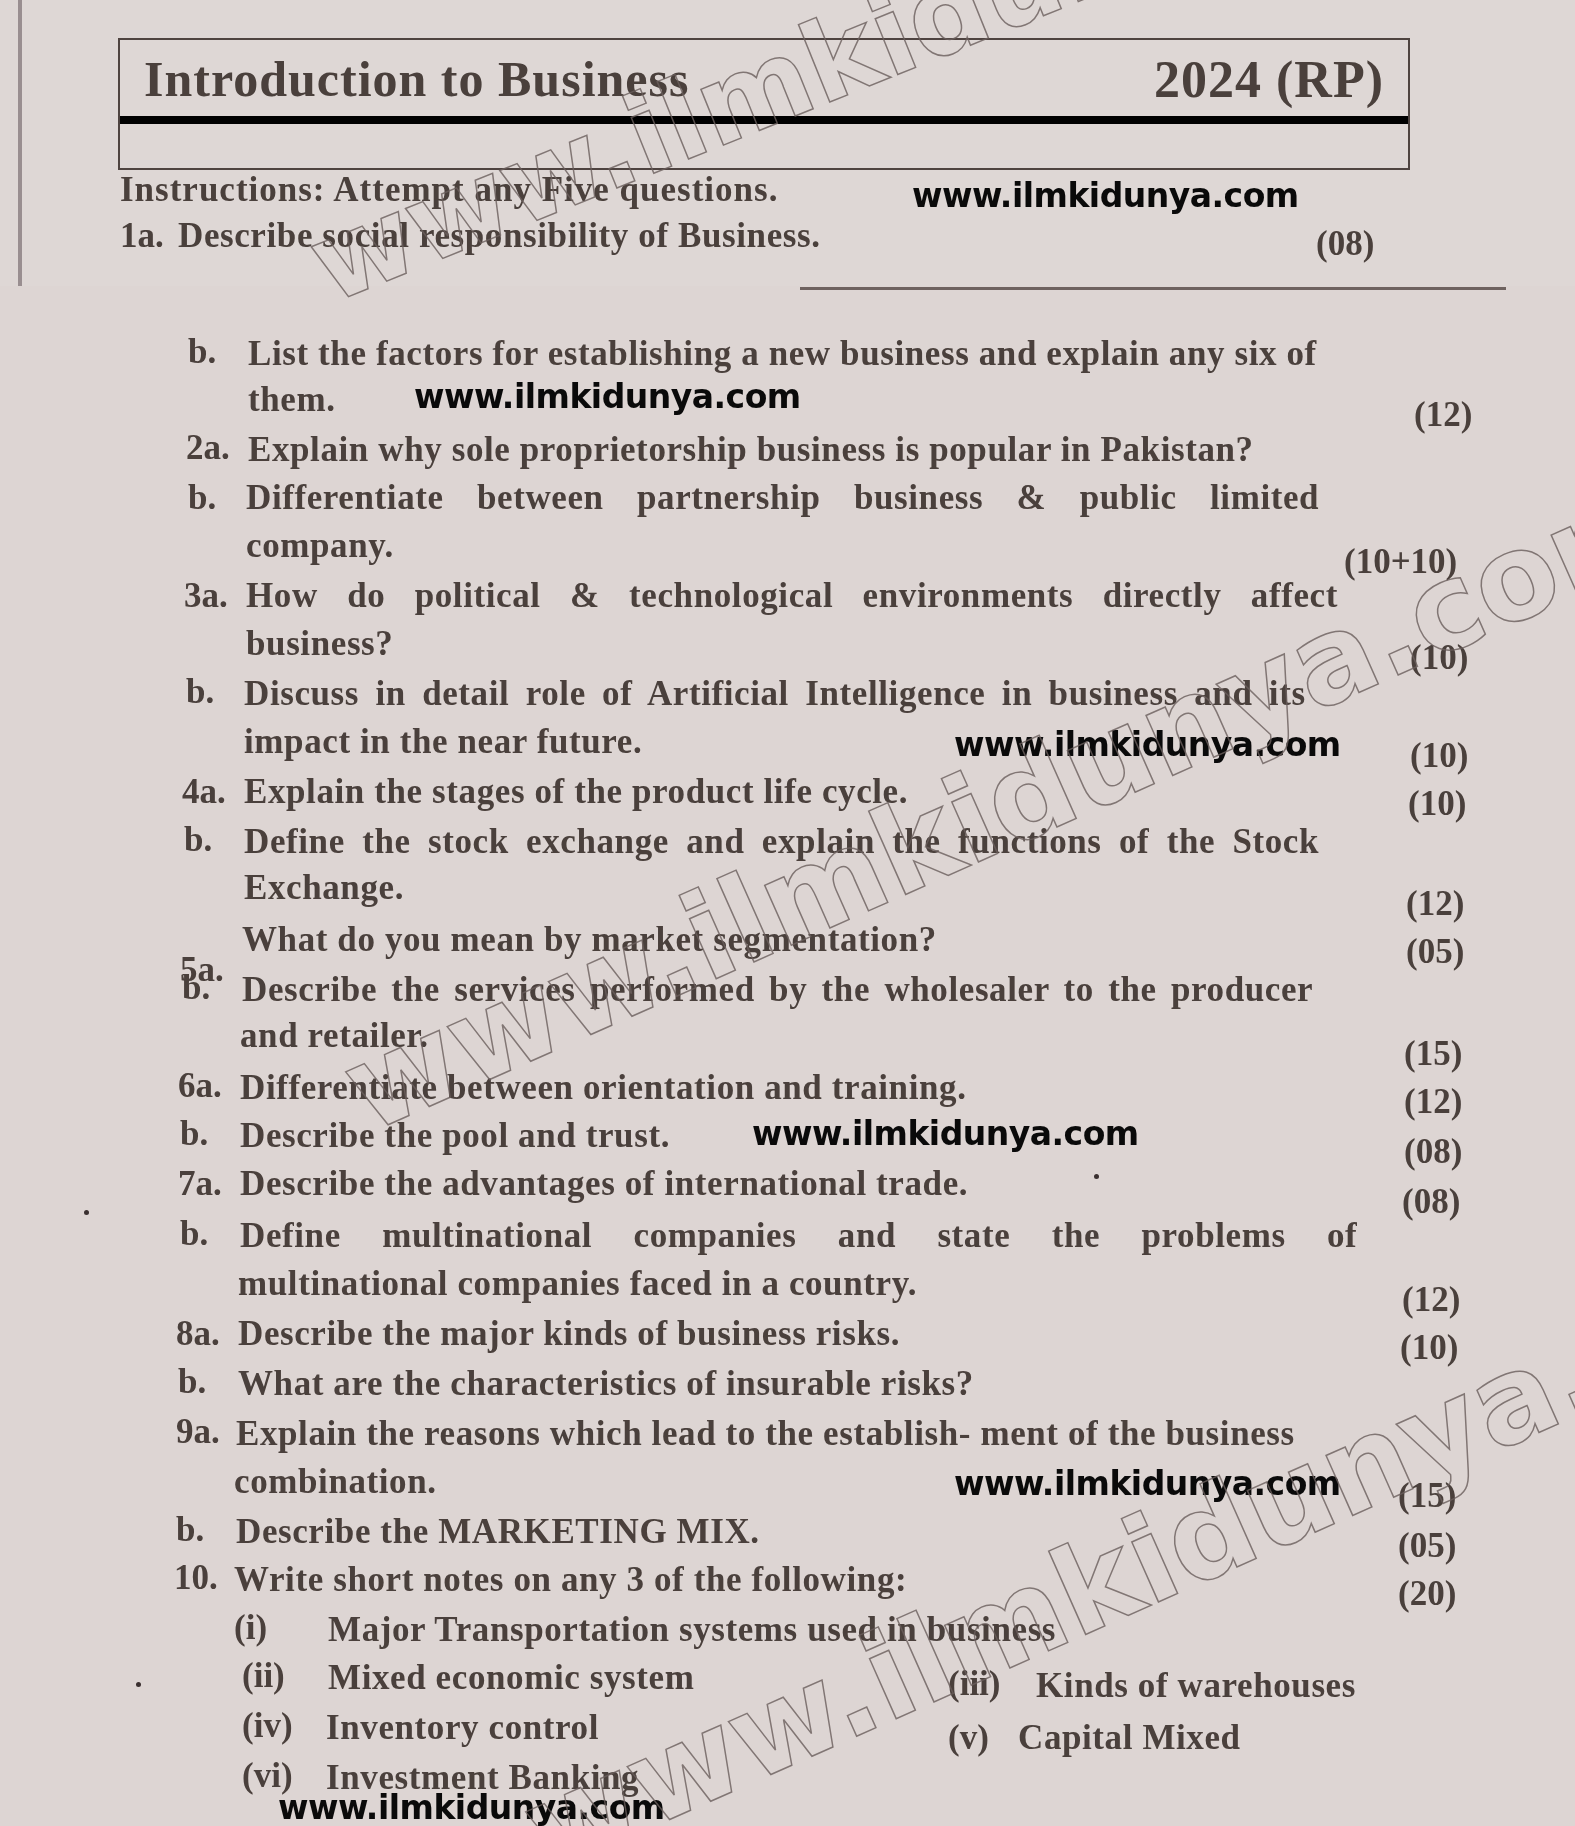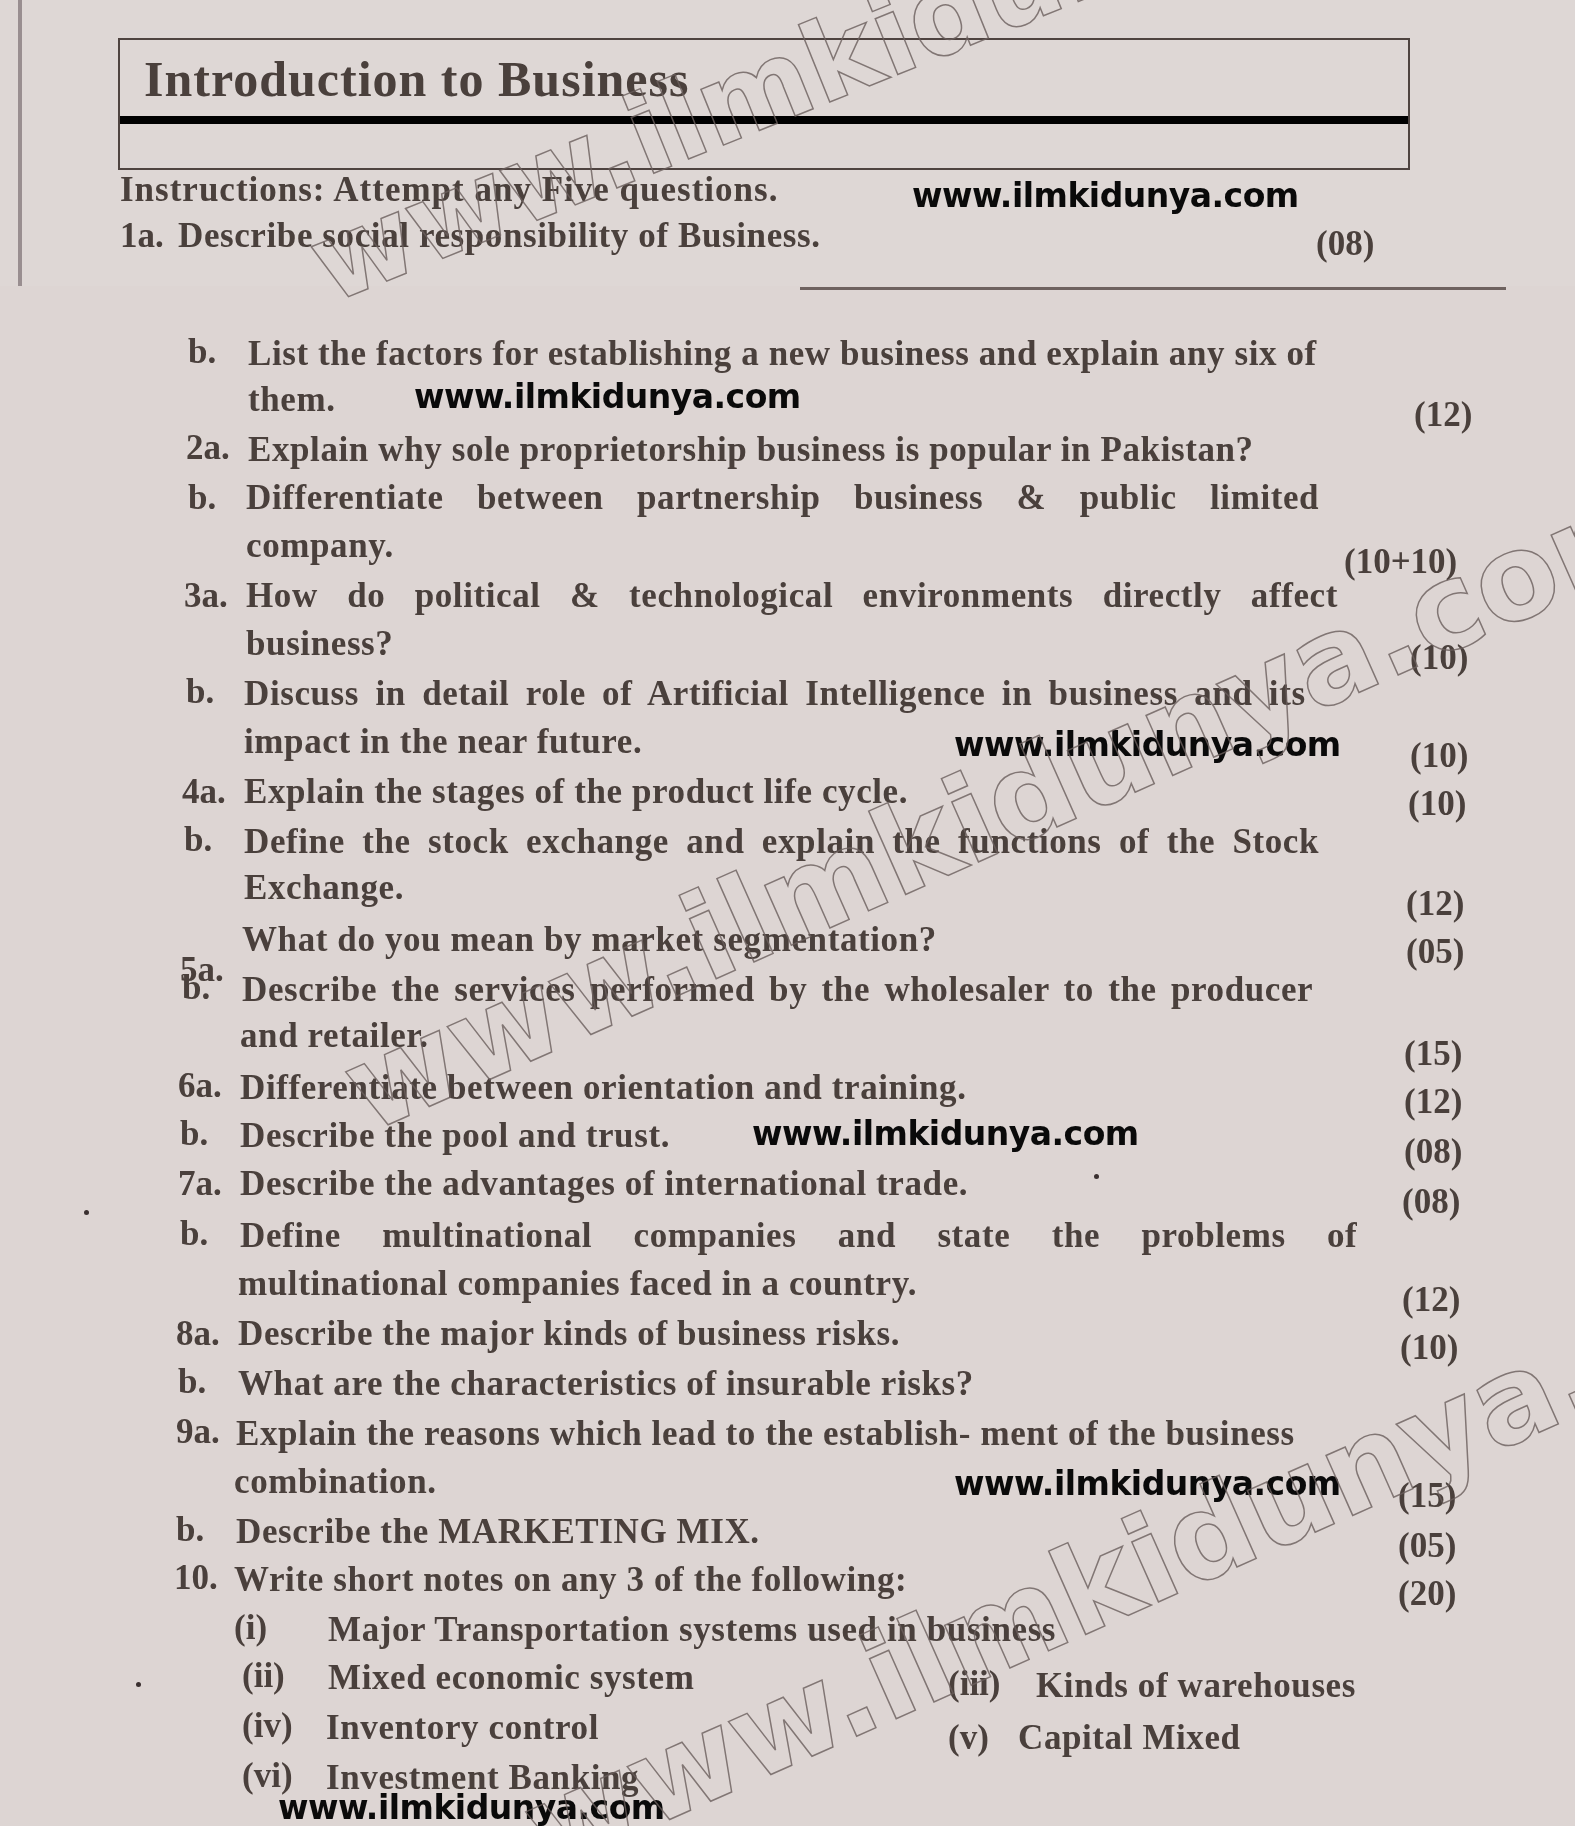--- a/index.html
+++ b/index.html
@@ -60,20 +60,21 @@
 </head>
 <body>
 
 <div class="paper-top"></div>
 <div class="binding-line"></div>
 <div class="cut-line"></div>
 
 <div class="header-table">
   <div class="hdr-row1">
     <span class="exam-title">Introduction to Business</span>
+    <span class="exam-year">2024 (RP)</span>
   </div>
 </div>
 
 <div class="line" style="left:120px; top:170px; letter-spacing:1px;">Instructions: Attempt any Five questions.</div>
 <div class="wm-text" style="left:912px; top:176px;">www.ilmkidunya.com</div>
 
 <div class="qnum" style="left:120px; top:216px;">1a.</div>
 <div class="line" style="left:178px; top:216px;">Describe social responsibility of Business.</div>
 <div class="marks" style="left:1316px; top:224px;">(08)</div>
 

